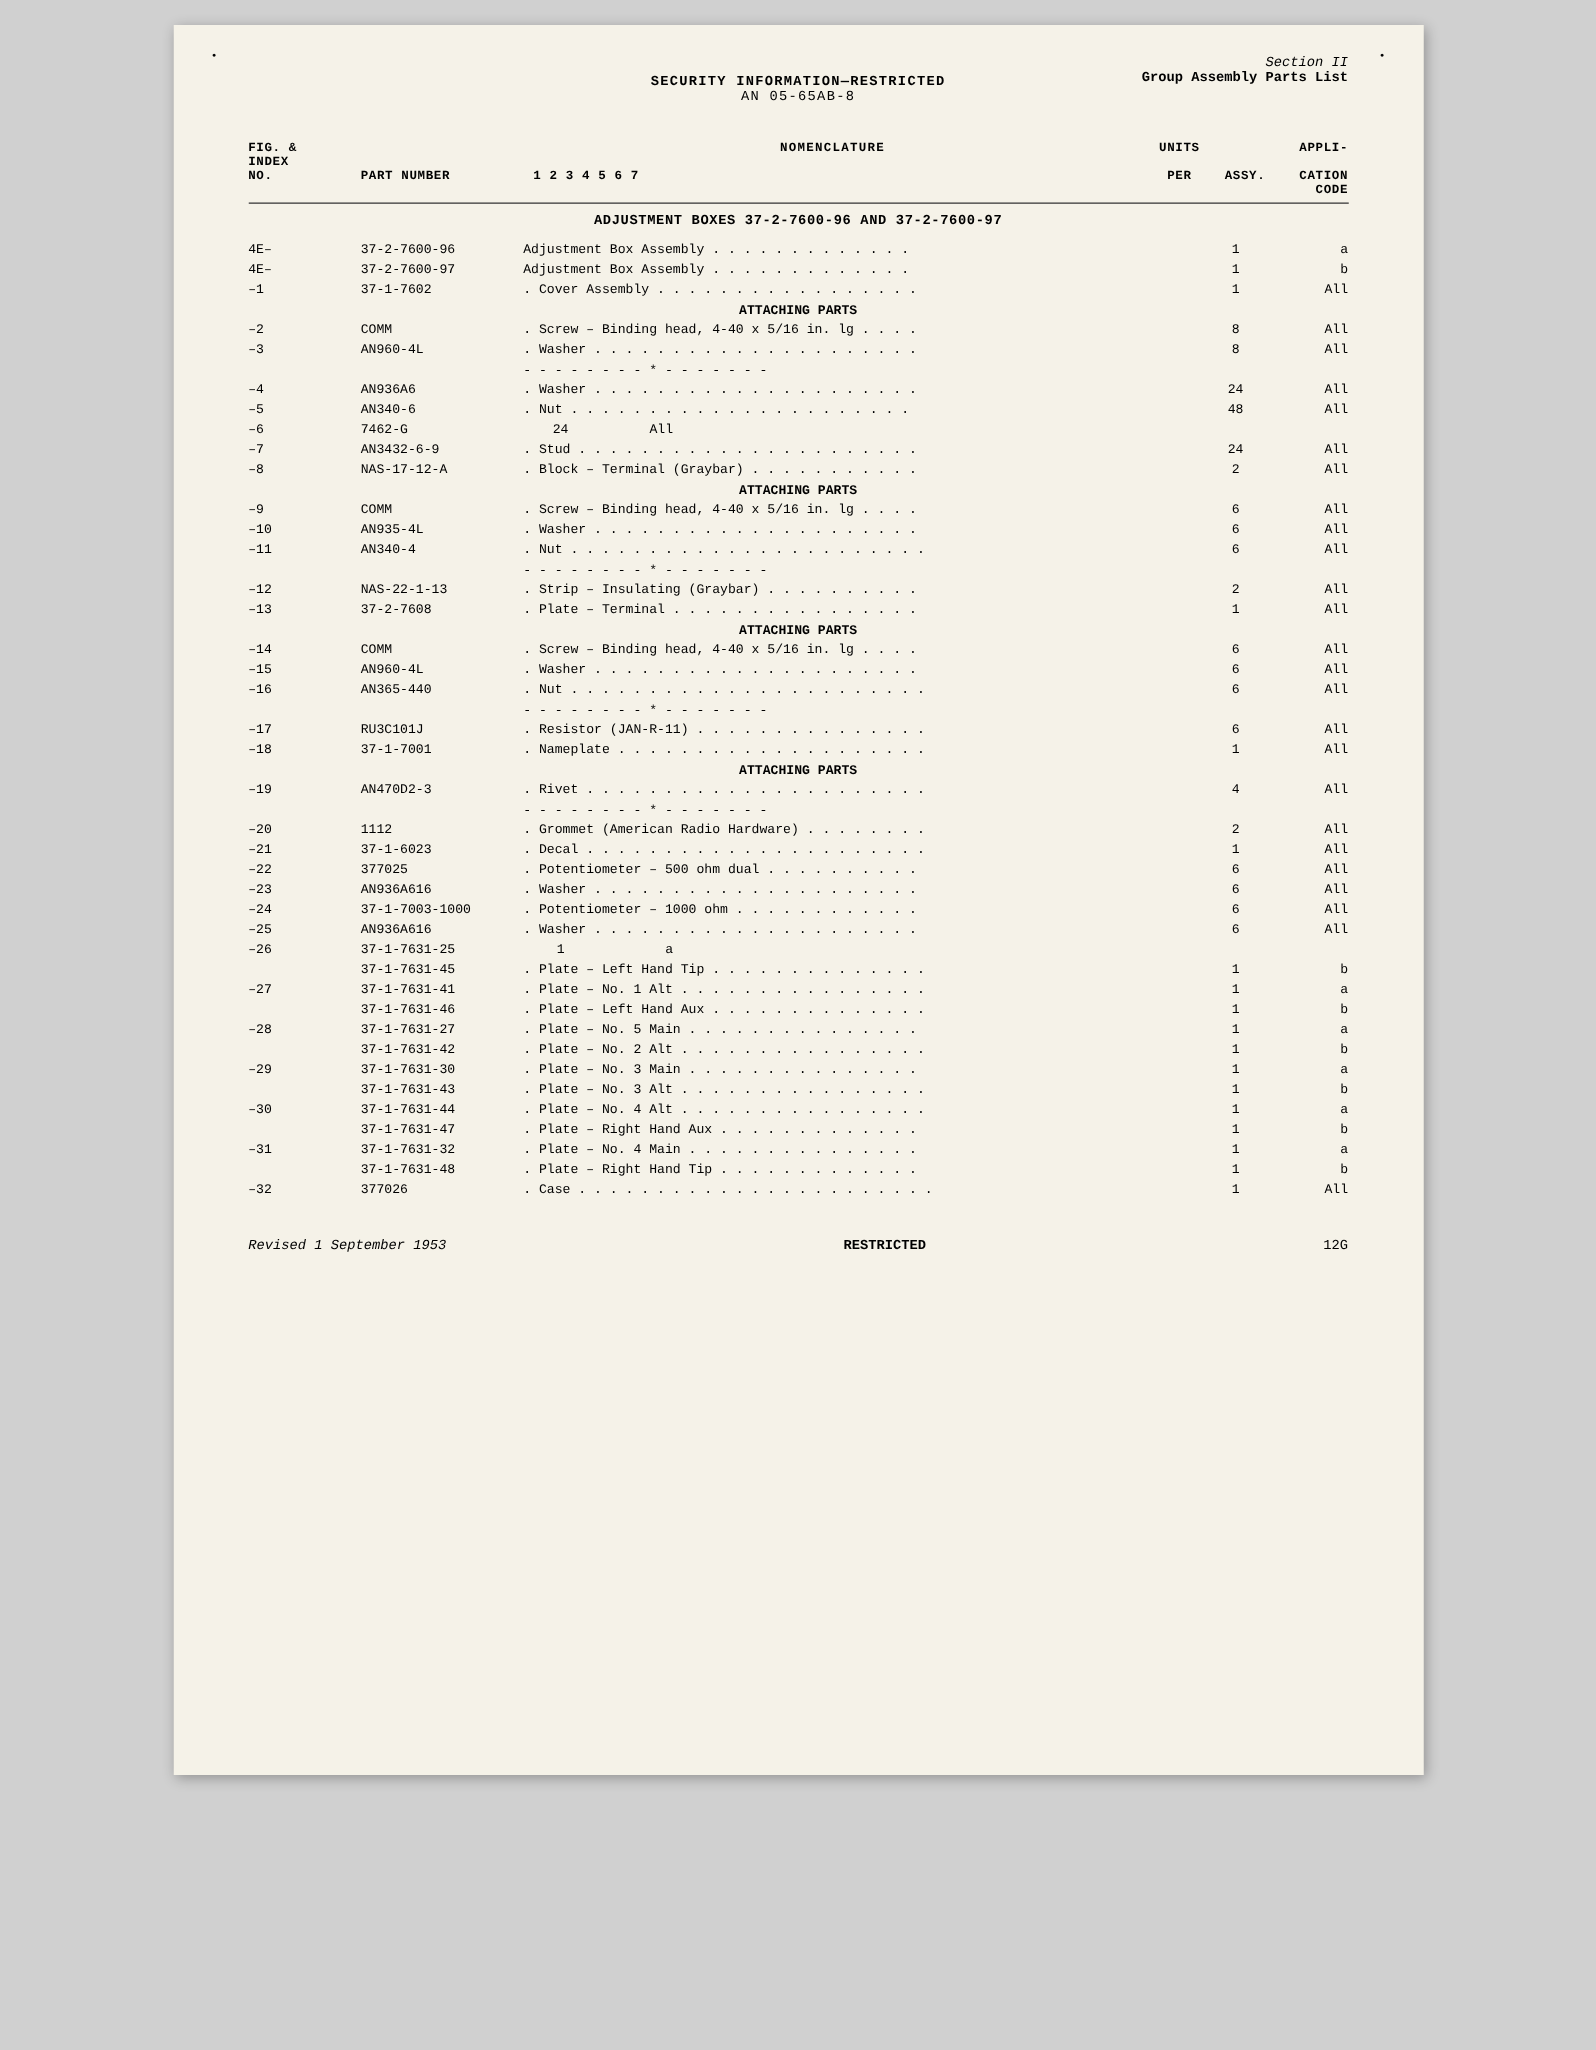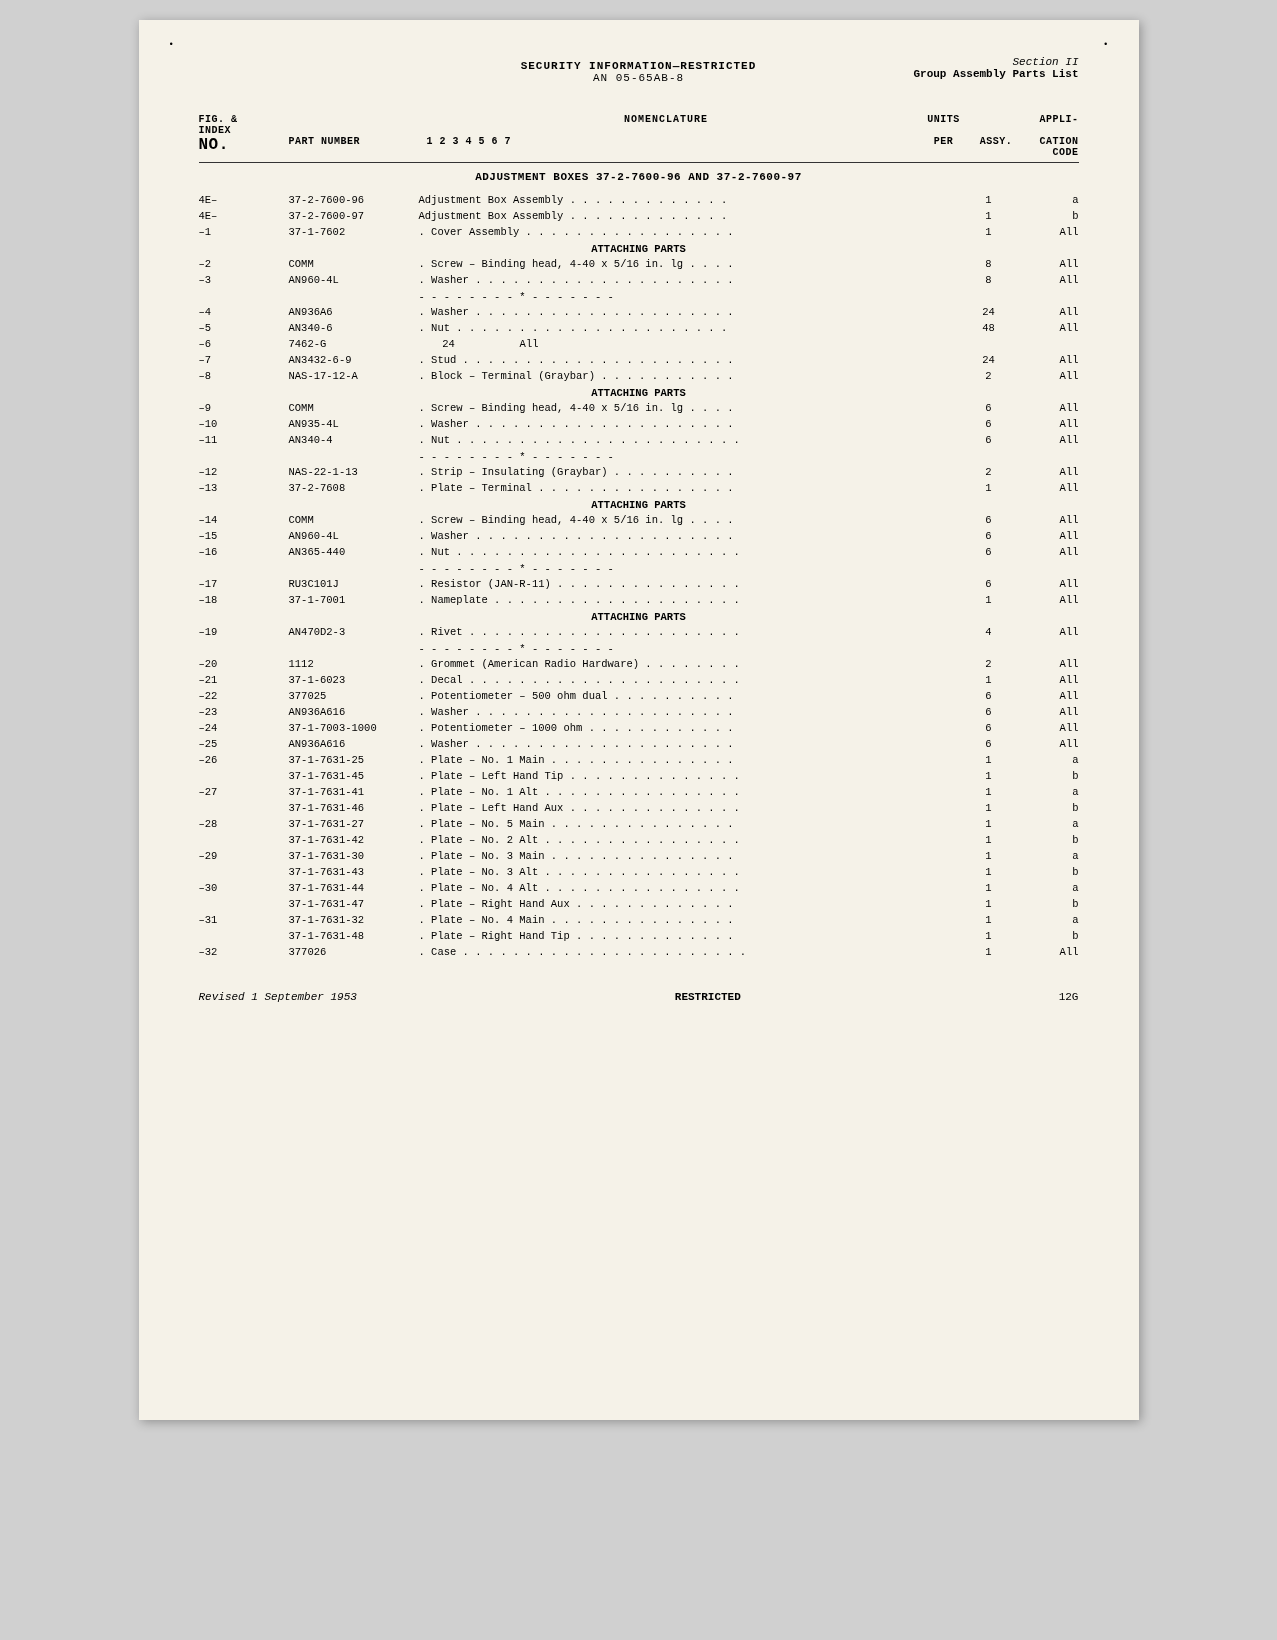--- a/index.html
+++ b/index.html
@@ -29,21 +29,21 @@
       font-weight: bold;
       letter-spacing: 1px;
       text-align: center;
     }
     .header-top .doc-number {
       font-size: 11px;
       letter-spacing: 1px;
     }
     .section-info {
       position: absolute;
-      top: 36px;
+      top: 25px;
       right: 60px;
       text-align: right;
       font-size: 11px;
     }
     .section-info .section-label {
       font-style: italic;
     }
     .section-info .section-title {
       font-weight: bold;
       font-size: 11px;
@@ -147,21 +147,21 @@
 
     <div class="col-headers-row1">
       <div class="col-fig">FIG. &amp;<br>INDEX</div>
       <div class="col-part"></div>
       <div class="col-nom" style="text-align:center; font-weight:bold; font-size:10px; letter-spacing:1px;">NOMENCLATURE</div>
       <div style="width:60px; text-align:center; font-size:10px; font-weight:bold;">UNITS</div>
       <div style="width:45px;"></div>
       <div style="width:60px; text-align:right; font-size:10px; font-weight:bold;">APPLI-</div>
     </div>
     <div class="col-headers-row2">
-      <div class="col-fig" style="font-size:16px; font-weight:bold;">NO.</div>
+      <div class="col-fig" style="font-size:10px; font-weight:bold;">NO.</div>
       <div class="col-part" style="font-size:10px; font-weight:bold;">PART NUMBER</div>
       <div class="col-nom" style="font-size:10px; font-weight:bold; padding-left:8px;">1 2 3 4 5 6 7</div>
       <div style="width:60px; text-align:center; font-size:10px; font-weight:bold;">PER</div>
       <div style="width:45px; text-align:center; font-size:10px; font-weight:bold;">ASSY.</div>
       <div style="width:60px; text-align:right; font-size:10px; font-weight:bold;">CATION<br>CODE</div>
     </div>
 
     <div class="adjustment-title">ADJUSTMENT BOXES 37-2-7600-96 AND 37-2-7600-97</div>
 
     <div class="parts-table" id="parts-table">
@@ -373,21 +373,20 @@
         <div class="parts-row">
           <div class="r-fig">–25</div>
           <div class="r-part">AN936A616</div>
           <div class="r-nom">. Washer . . . . . . . . . . . . . . . . . . . . .</div>
           <div class="r-units">6</div>
           <div class="r-appli">All</div>
         </div>
         <div class="parts-row">
           <div class="r-fig">–26</div>
           <div class="r-part">37-1-7631-25</div>
-          <div class="r-nom">. Plate – No. 1 Main . . . . . . . . . . . . . . .</div>
           <div class="r-units">1</div>
           <div class="r-appli">a</div>
         </div>
         <div class="parts-row">
           <div class="r-fig"></div>
           <div class="r-part">37-1-7631-45</div>
           <div class="r-nom">. Plate – Left Hand Tip . . . . . . . . . . . . . .</div>
           <div class="r-units">1</div>
           <div class="r-appli">b</div>
         </div>

